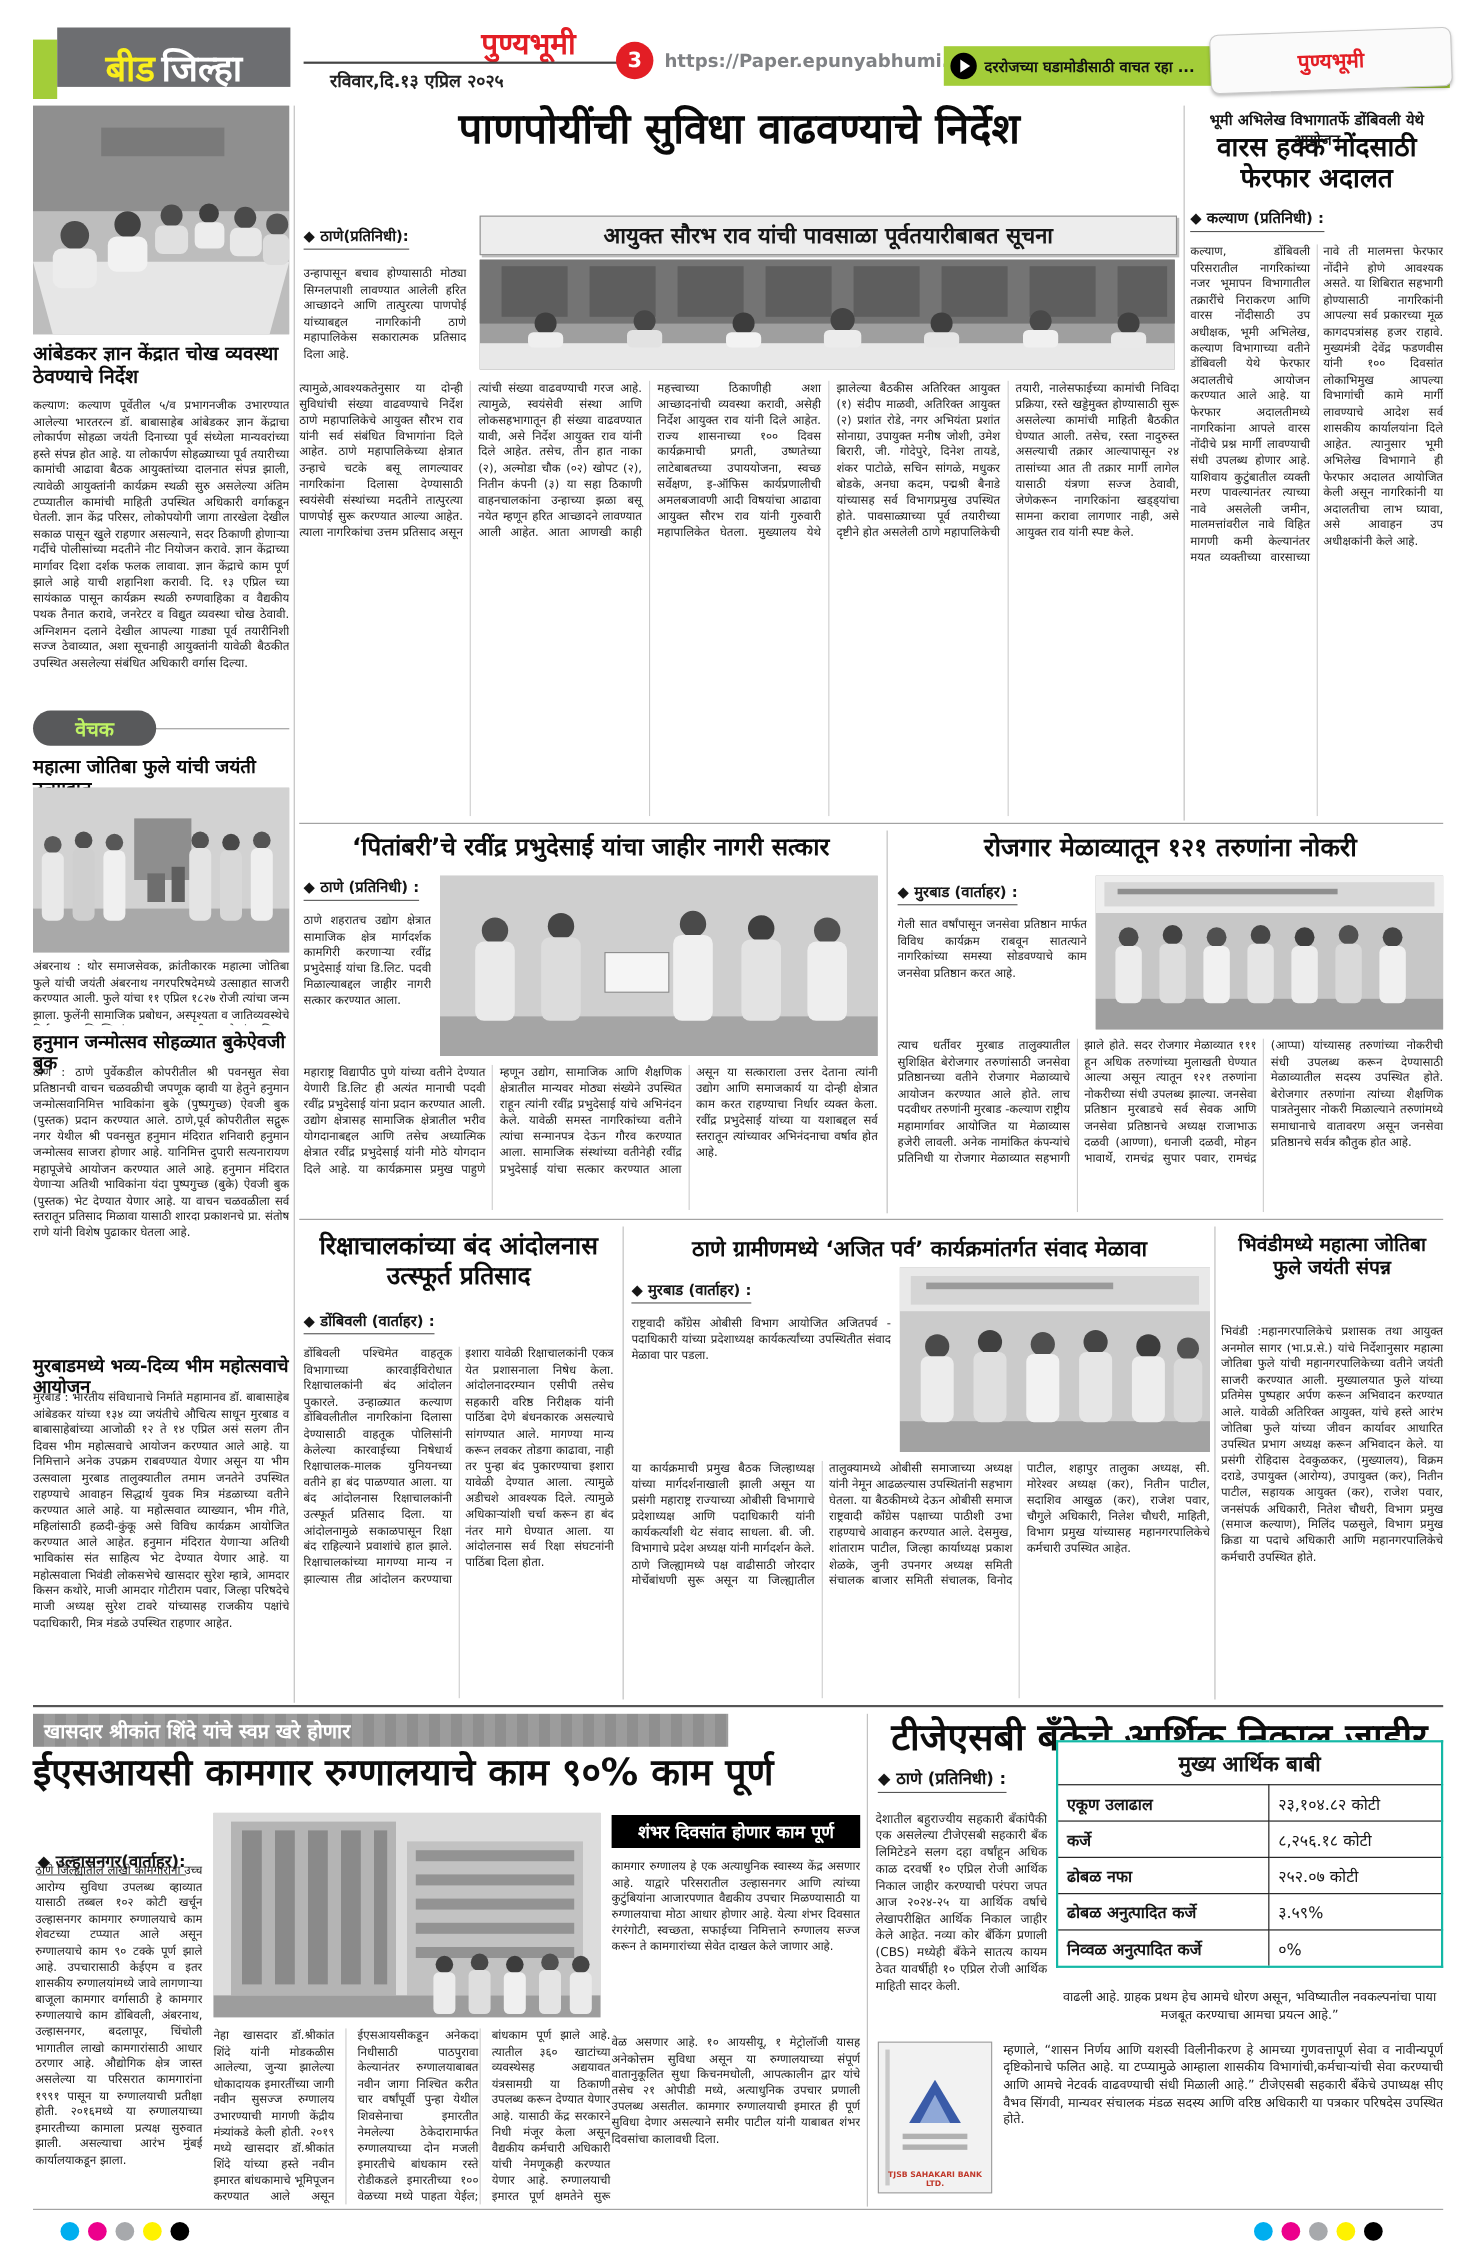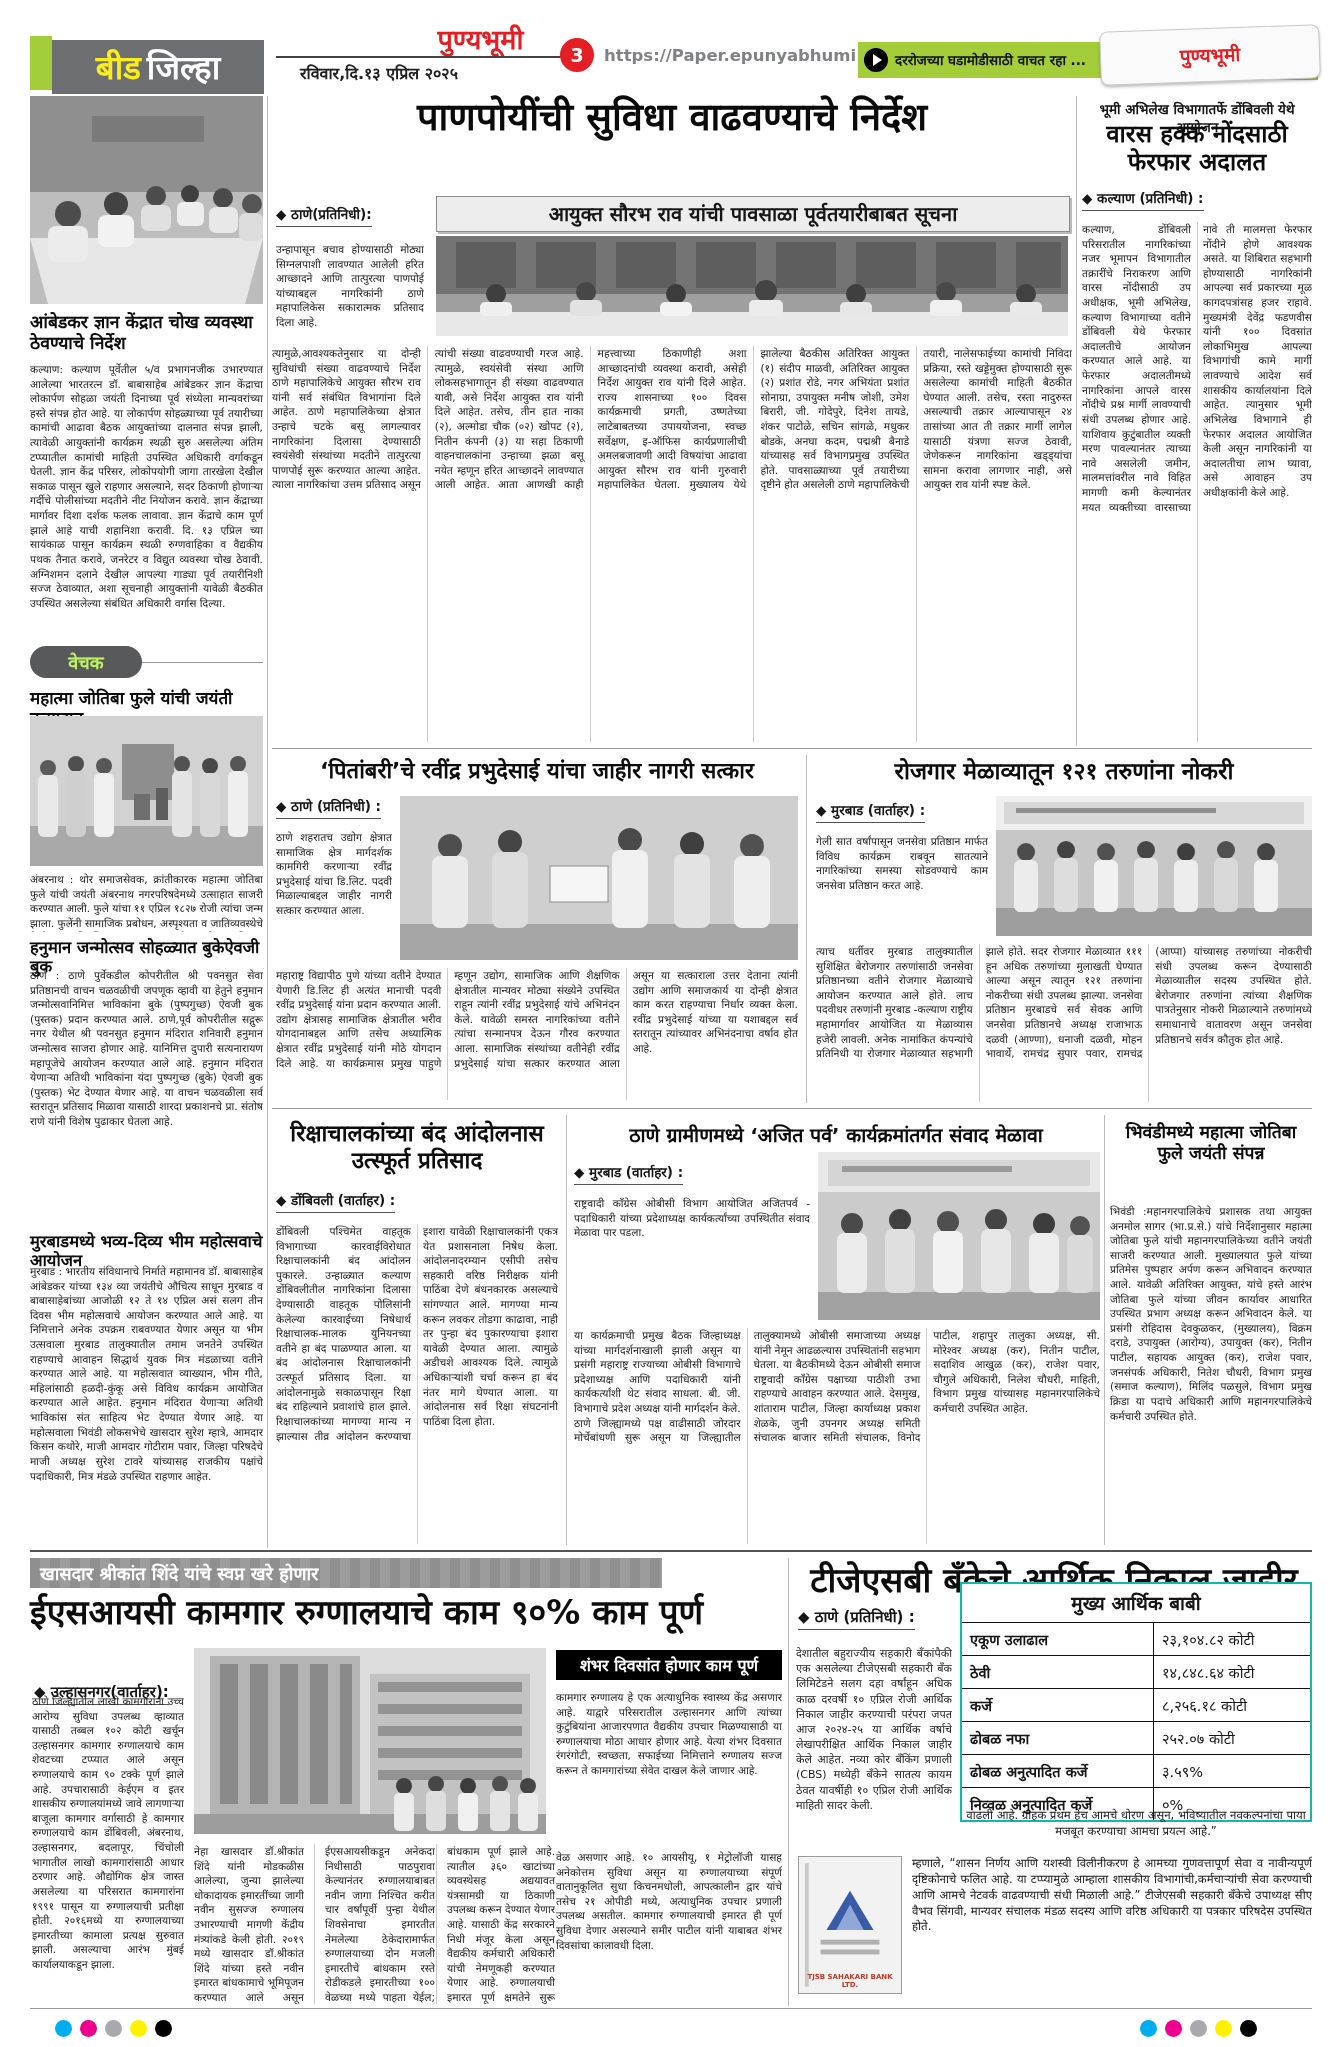--- a/index.html
+++ b/index.html
@@ -26,21 +26,21 @@
   .table-fin{border:2px solid #14b8a6;border-collapse:collapse;width:100%;background:#fff;}
   .table-fin th{border:1px solid #111;font-weight:bold;font-size:19px;padding:6px 4px;text-align:center;}
   .table-fin td{border:1px solid #111;font-size:14.5px;padding:6px 8px;}
   .table-fin td.lbl{font-weight:bold;width:55%;}
 </style>
 </head>
 <body>
 
 <div class="abs" style="left:0;top:0;width:1339px;height:92px;">
   <div class="abs" style="left:30px;top:36px;width:22px;height:54px;background:#a3cd39;"></div>
-  <div class="abs" style="left:52px;top:40px;width:212px;height:54px;background:#6d6e71;display:flex;align-items:center;justify-content:center;gap:6px;">
+  <div class="abs" style="left:52px;top:25px;width:212px;height:54px;background:#6d6e71;display:flex;align-items:flex-end;justify-content:center;gap:6px;">
     <span style="color:#f9ee1b;font-weight:bold;font-size:33px;line-height:1;">बीड</span>
     <span style="color:#ffffff;font-weight:bold;font-size:33px;line-height:1;">जिल्हा</span>
   </div>
 
   <div class="abs" style="left:388px;top:20px;width:185px;text-align:center;color:#e31e25;font-weight:bold;font-size:27px;">पुण्यभूमी</div>
   <div class="hrule" style="left:276px;top:56px;width:288px;height:2px;background:#444;"></div>
   <div class="abs" style="left:300px;top:62px;width:260px;font-weight:bold;font-size:16px;color:#222;">रविवार,दि.१३ एप्रिल २०२५</div>
 
   <div class="abs" style="left:560px;top:38px;width:34px;height:34px;border-radius:50%;background:#e31e25;display:flex;align-items:center;justify-content:center;">
     <span style="color:#fff;font-weight:bold;font-size:19px;">3</span>
@@ -351,24 +351,20 @@
   <table class="table-fin">
     <tbody>
         <tr>
           <th colspan="2">मुख्य आर्थिक बाबी</th>
         </tr>
     <tr>
           <td class="lbl">एकूण उलाढाल</td>
           <td>२३,१०४.८२ कोटी</td>
         </tr>
     <tr>
-          <td class="lbl">ठेवी</td>
-          <td>१४,८४८.६४ कोटी</td>
-        </tr>
-    <tr>
           <td class="lbl">कर्जे</td>
           <td>८,२५६.१८ कोटी</td>
         </tr>
     <tr>
           <td class="lbl">ढोबळ नफा</td>
           <td>२५२.०७ कोटी</td>
         </tr>
     <tr>
           <td class="lbl">ढोबळ अनुत्पादित कर्जे</td>
           <td>३.५९%</td>

